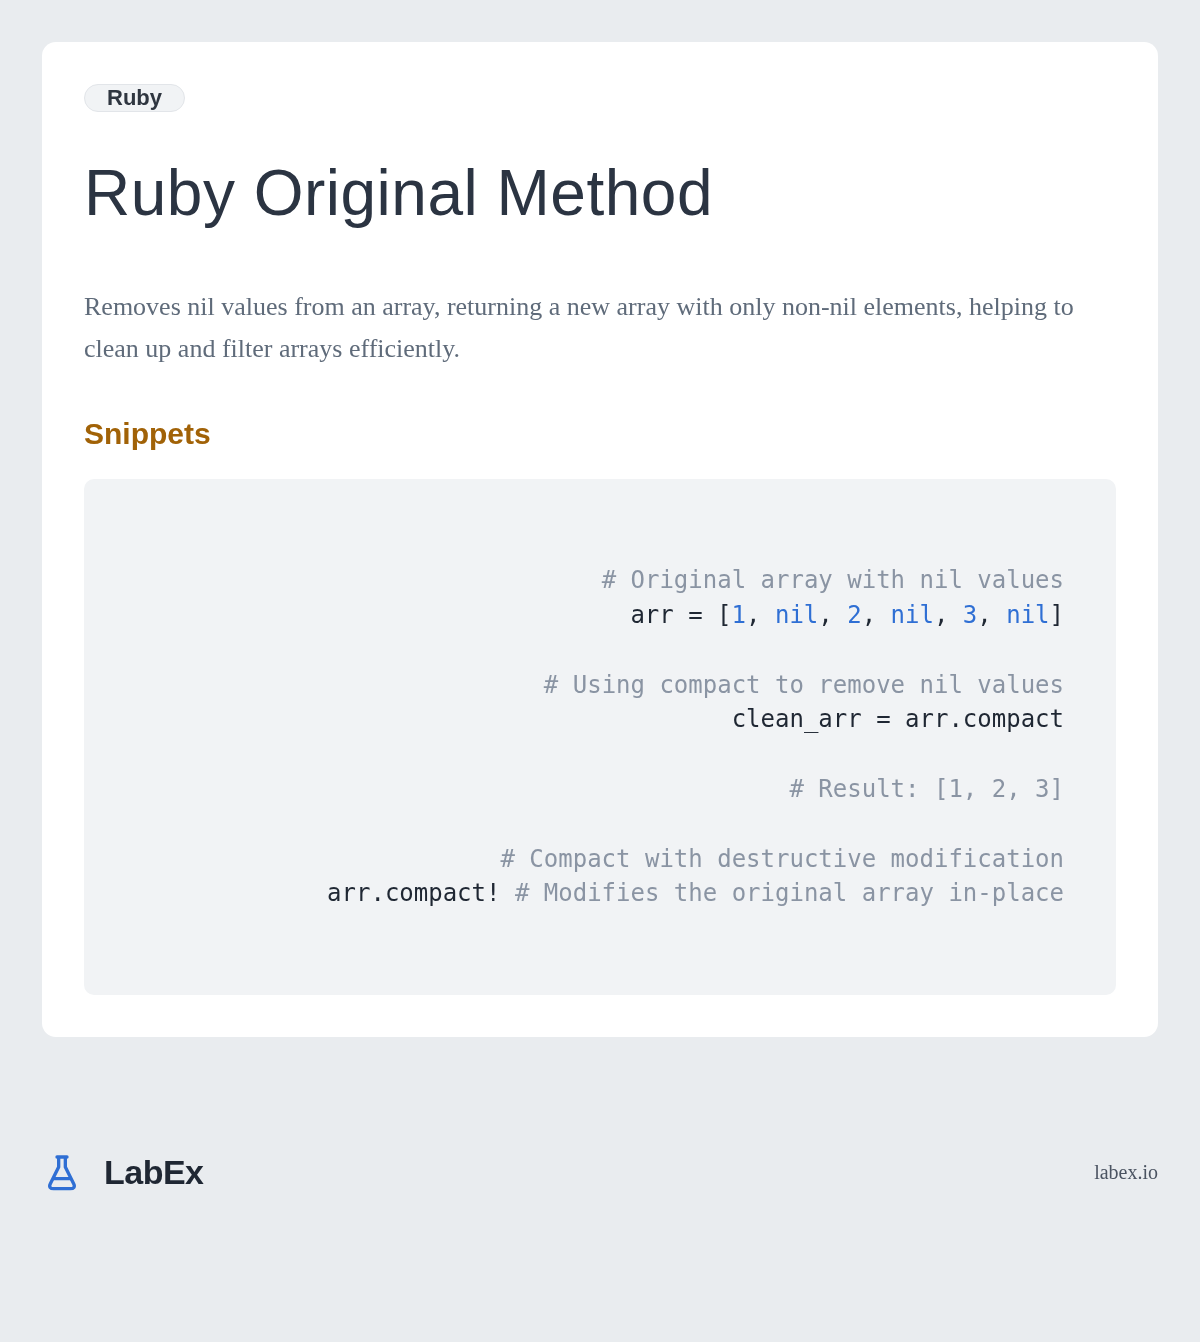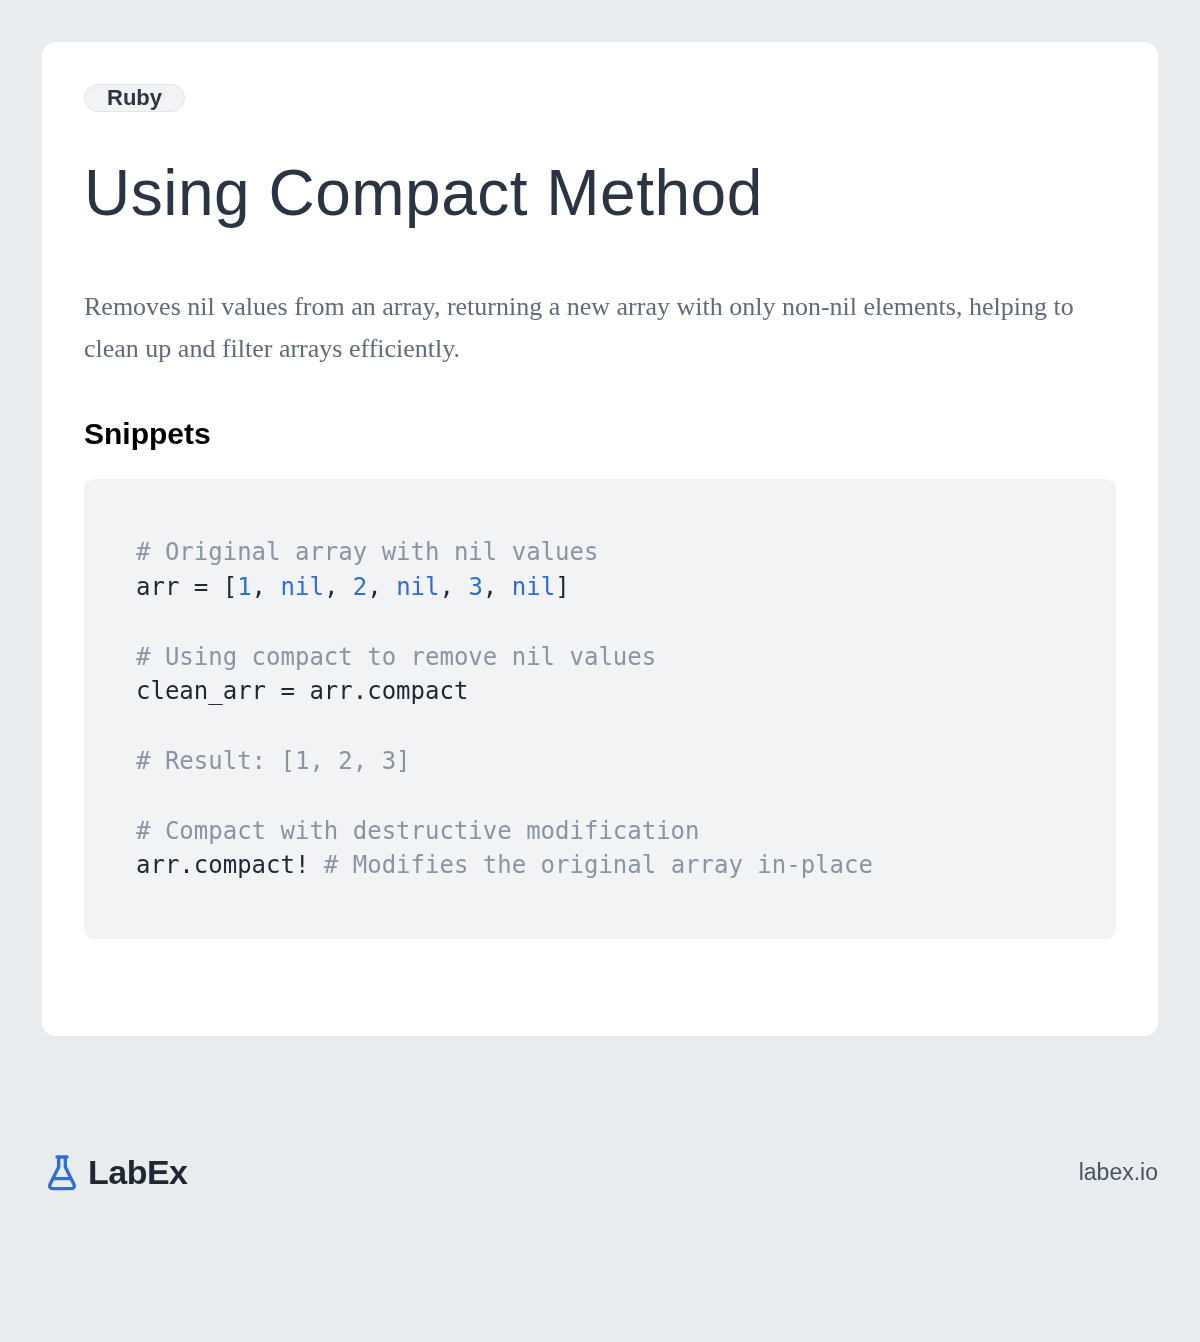--- a/index.html
+++ b/index.html
@@ -37,70 +37,71 @@
   .description {
     font-family: Liberation Serif, serif;
     font-size: 26px;
     line-height: 1.6;
     color: #5f6b7a;
     margin-top: 56px;
   }
   .snippets-heading {
     font-size: 30px;
     font-weight: 600;
-    color: #000000;
+    color: #a16207;
     margin-top: 48px;
   }
   .code-block {
     background: #f1f3f5;
     border-radius: 10px;
     margin-top: 28px;
-    padding: 56px 52px;
+    padding: 84px 52px;
     font-family: ui-monospace, SFMono-Regular, "SF Mono", Menlo, Consolas, monospace;
     font-size: 24px;
     line-height: 1.45;
     color: #1f2733;
     white-space: pre;
+    text-align: right;
   }
   .tok-comment { color: #8a94a3; }
   .tok-num { color: #2f6fd4; }
   .tok-nil { color: #2f6fd4; }
   .footer {
     position: absolute;
     left: 42px;
     right: 42px;
     bottom: 150px;
     display: flex;
     align-items: center;
     justify-content: space-between;
   }
   .brand {
     display: flex;
     align-items: center;
-    gap: 6px;
+    gap: 22px;
   }
   .brand-name {
     font-size: 34px;
     font-weight: 700;
     color: #1f2733;
     letter-spacing: -0.5px;
   }
   .domain {
-    font-family: Liberation Sans, sans-serif;
-    font-size: 23px;
+    font-family: Liberation Serif, serif;
+    font-size: 20px;
     color: #4a5361;
   }
   .flask-icon { display: block; }
 </style>
 </head>
 <body>
 
 <div class="card">
   <span class="tag">Ruby</span>
-  <h1 class="title">Using Compact Method</h1>
+  <h1 class="title">Ruby Original Method</h1>
   <p class="description">Removes nil values from an array, returning a new array with only non-nil elements, helping to clean up and filter arrays efficiently.</p>
   <h2 class="snippets-heading">Snippets</h2>
   <div class="code-block"><span class="tok-comment"># Original array with nil values</span>
 <span>arr = [</span><span class="tok-num">1</span><span>, </span><span class="tok-nil">nil</span><span>, </span><span class="tok-num">2</span><span>, </span><span class="tok-nil">nil</span><span>, </span><span class="tok-num">3</span><span>, </span><span class="tok-nil">nil</span><span>]</span>
 
 <span class="tok-comment"># Using compact to remove nil values</span>
 <span>clean_arr = arr.compact</span>
 
 <span class="tok-comment"># Result: [1, 2, 3]</span>
 

